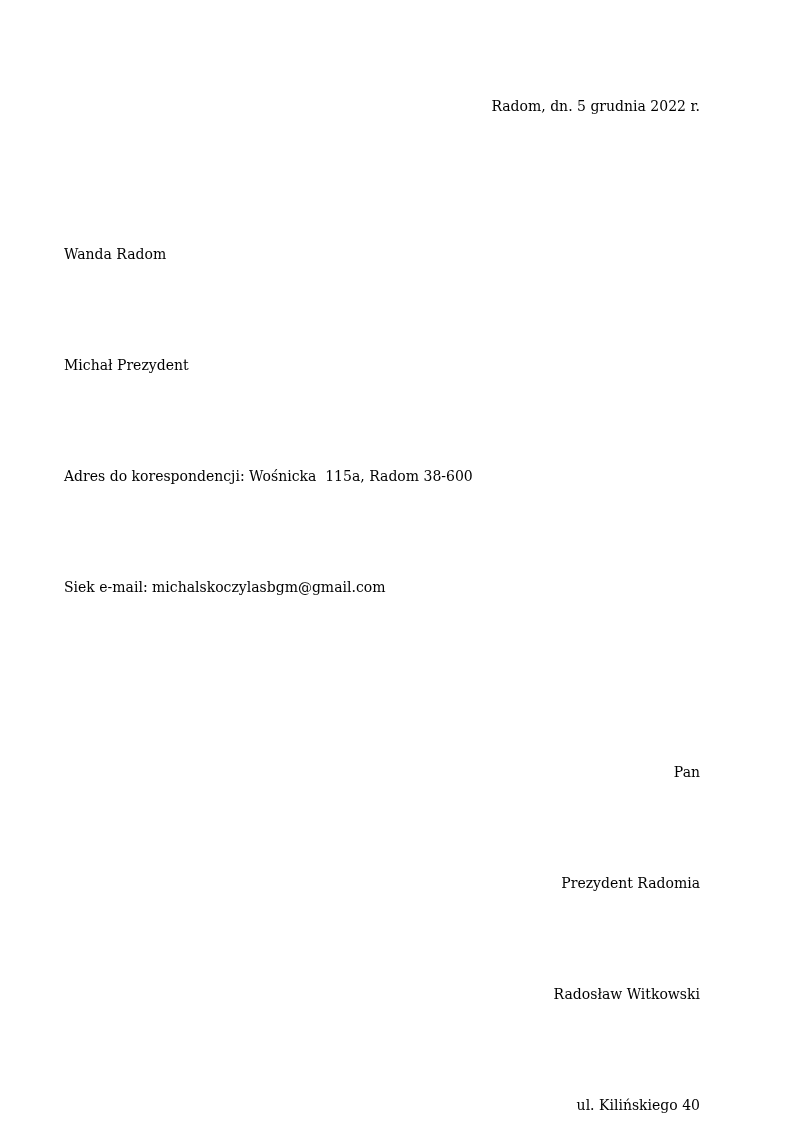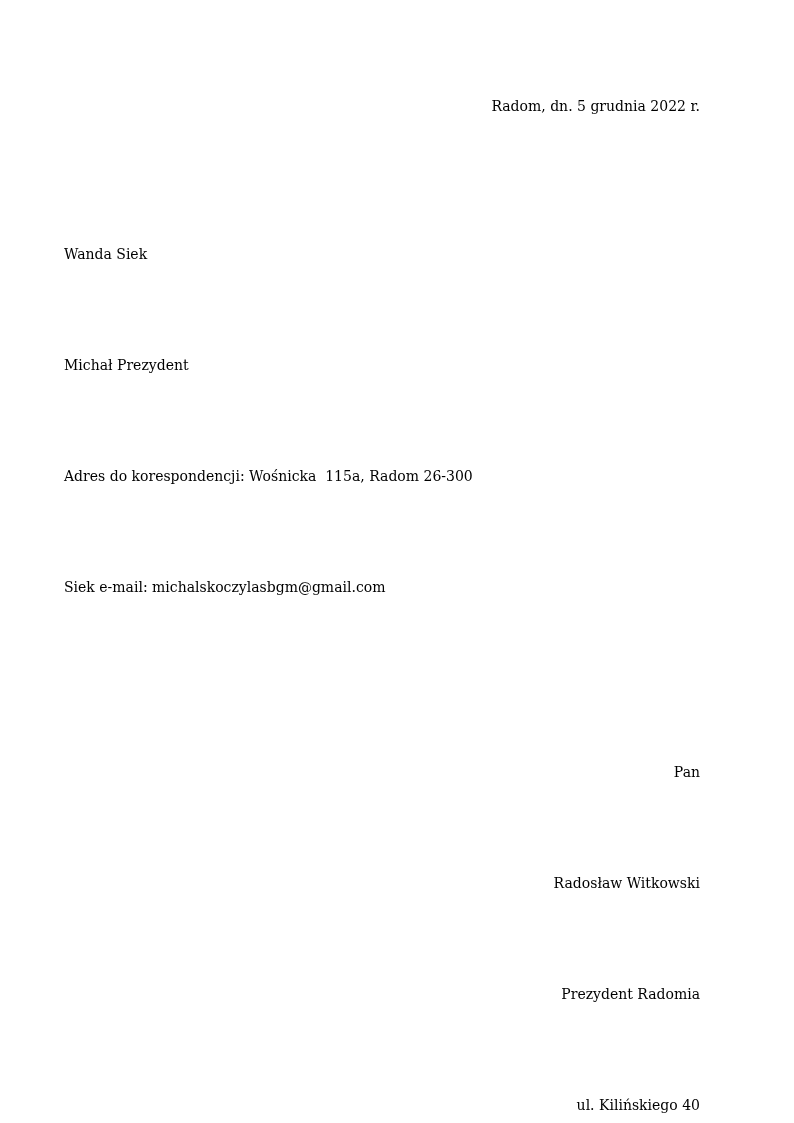--- a/index.html
+++ b/index.html
@@ -32,27 +32,27 @@
 </head>
 <body>
 
 <div class="page">
 
   <div class="hdr right">Radom, dn. 5 grudnia 2022 r.</div>
 
   <div class="sp37"></div>
 
   <div class="hdr">
-    <div>Wanda Siek</div>
+    <div>Wanda Radom</div>
     <div>Michał Prezydent</div>
-    <div>Adres do korespondencji: Wośnicka  115a, Radom 26-300</div>
+    <div>Adres do korespondencji: Wośnicka  115a, Radom 38-600</div>
     <div>Siek e-mail: michalskoczylasbgm@gmail.com</div>
   </div>
 
   <div class="hdr right">
     <div>Pan</div>
+    <div>Prezydent Radomia</div>
     <div>Radosław Witkowski</div>
-    <div>Prezydent Radomia</div>
     <div>ul. Kilińskiego 40</div>
     
   </div>
 
 </div>
 
 </body></html>

